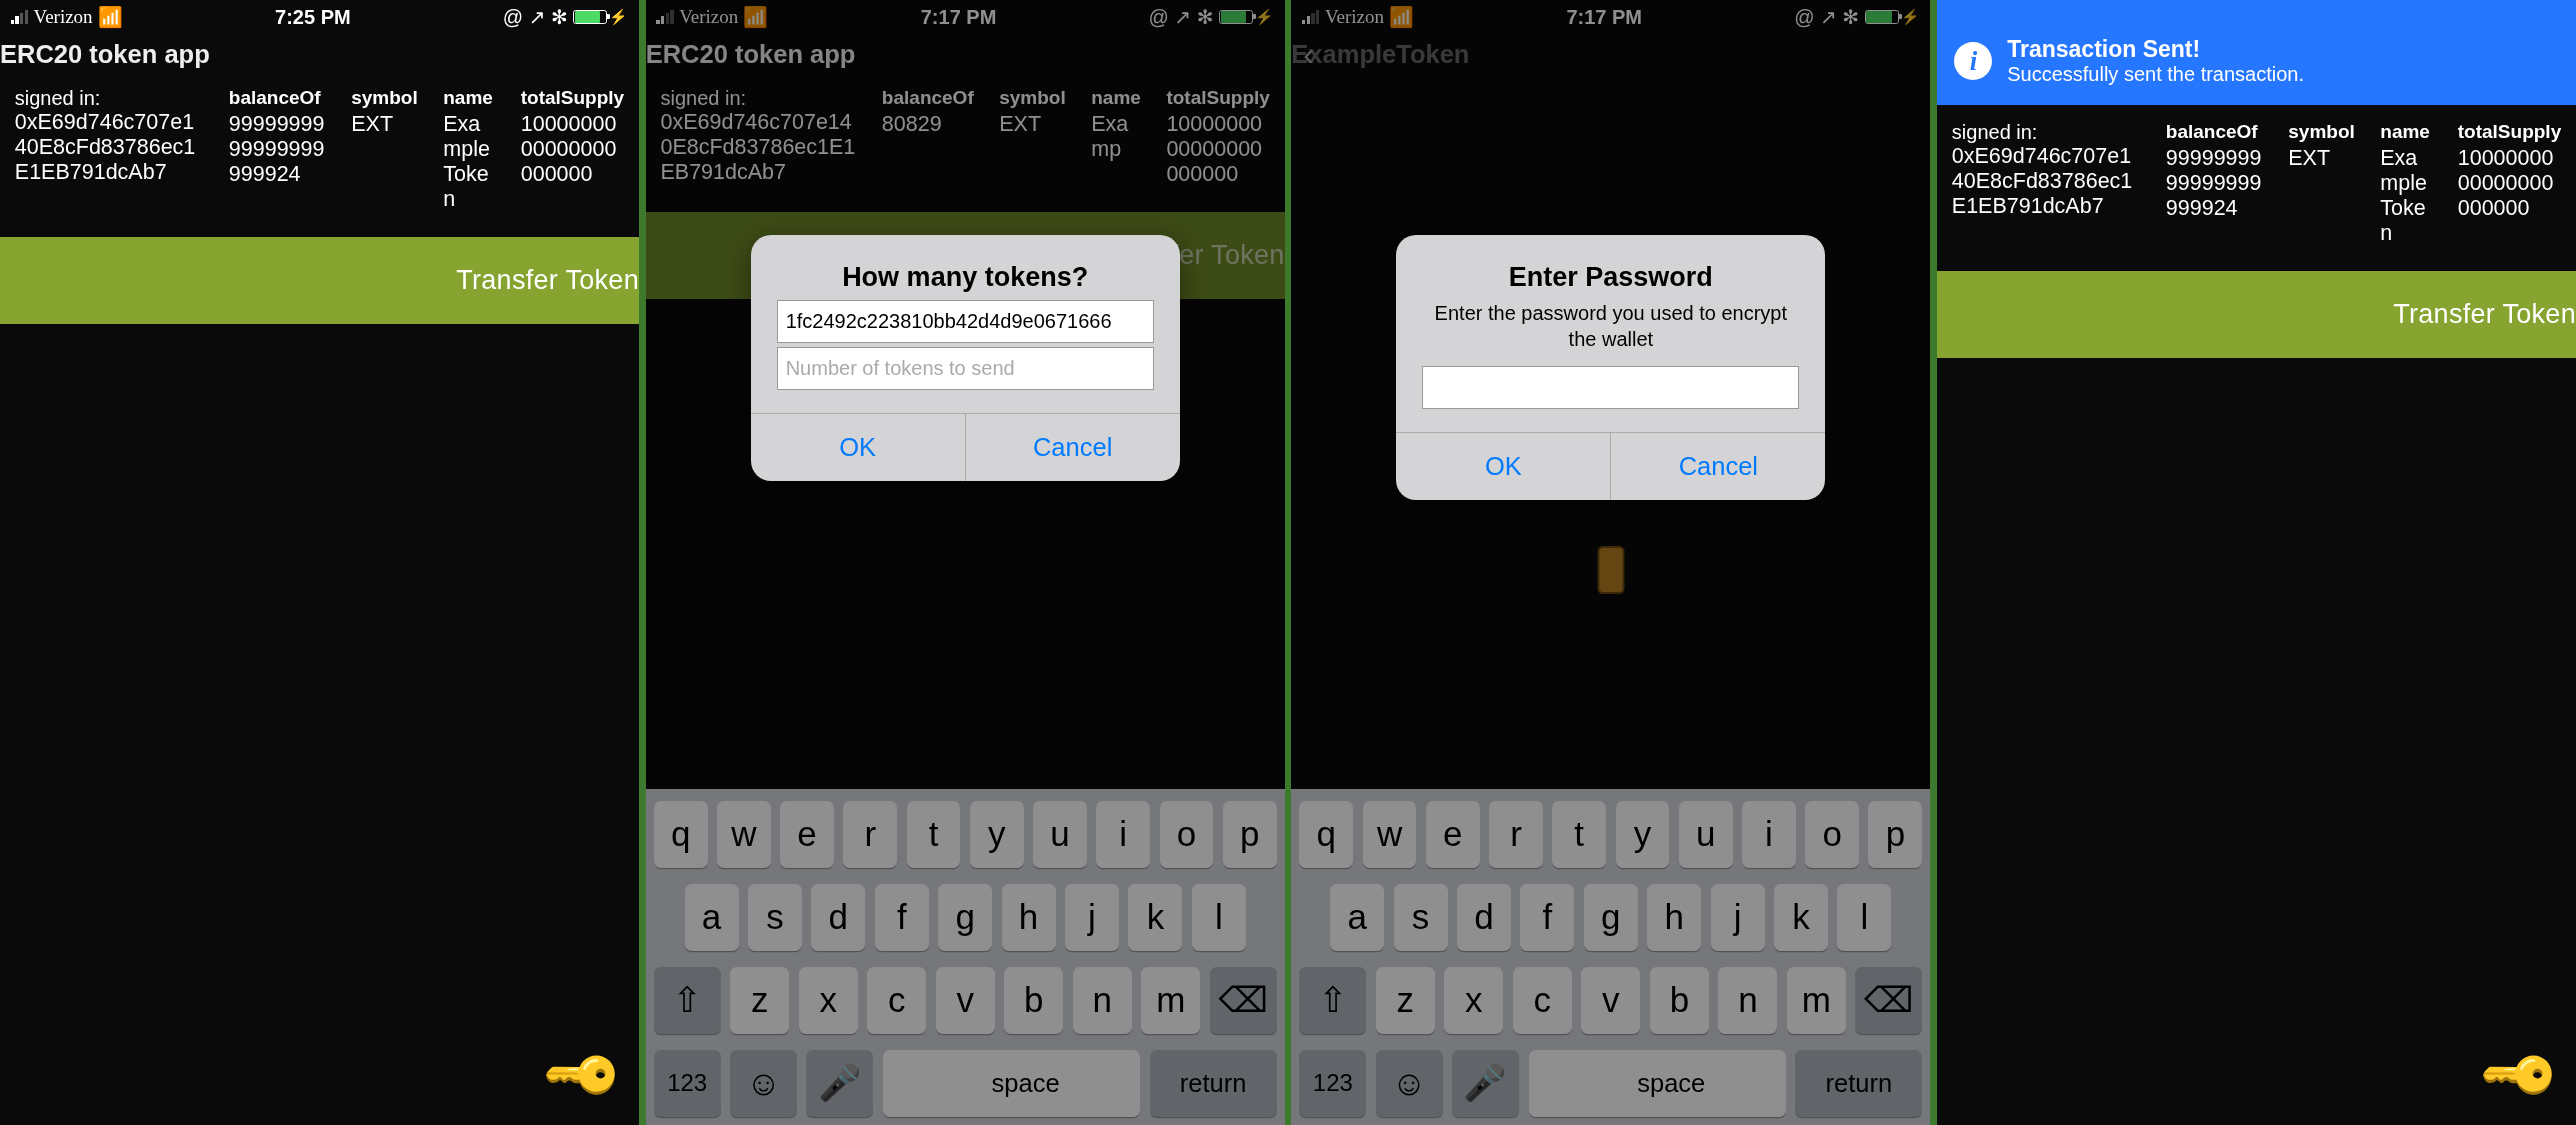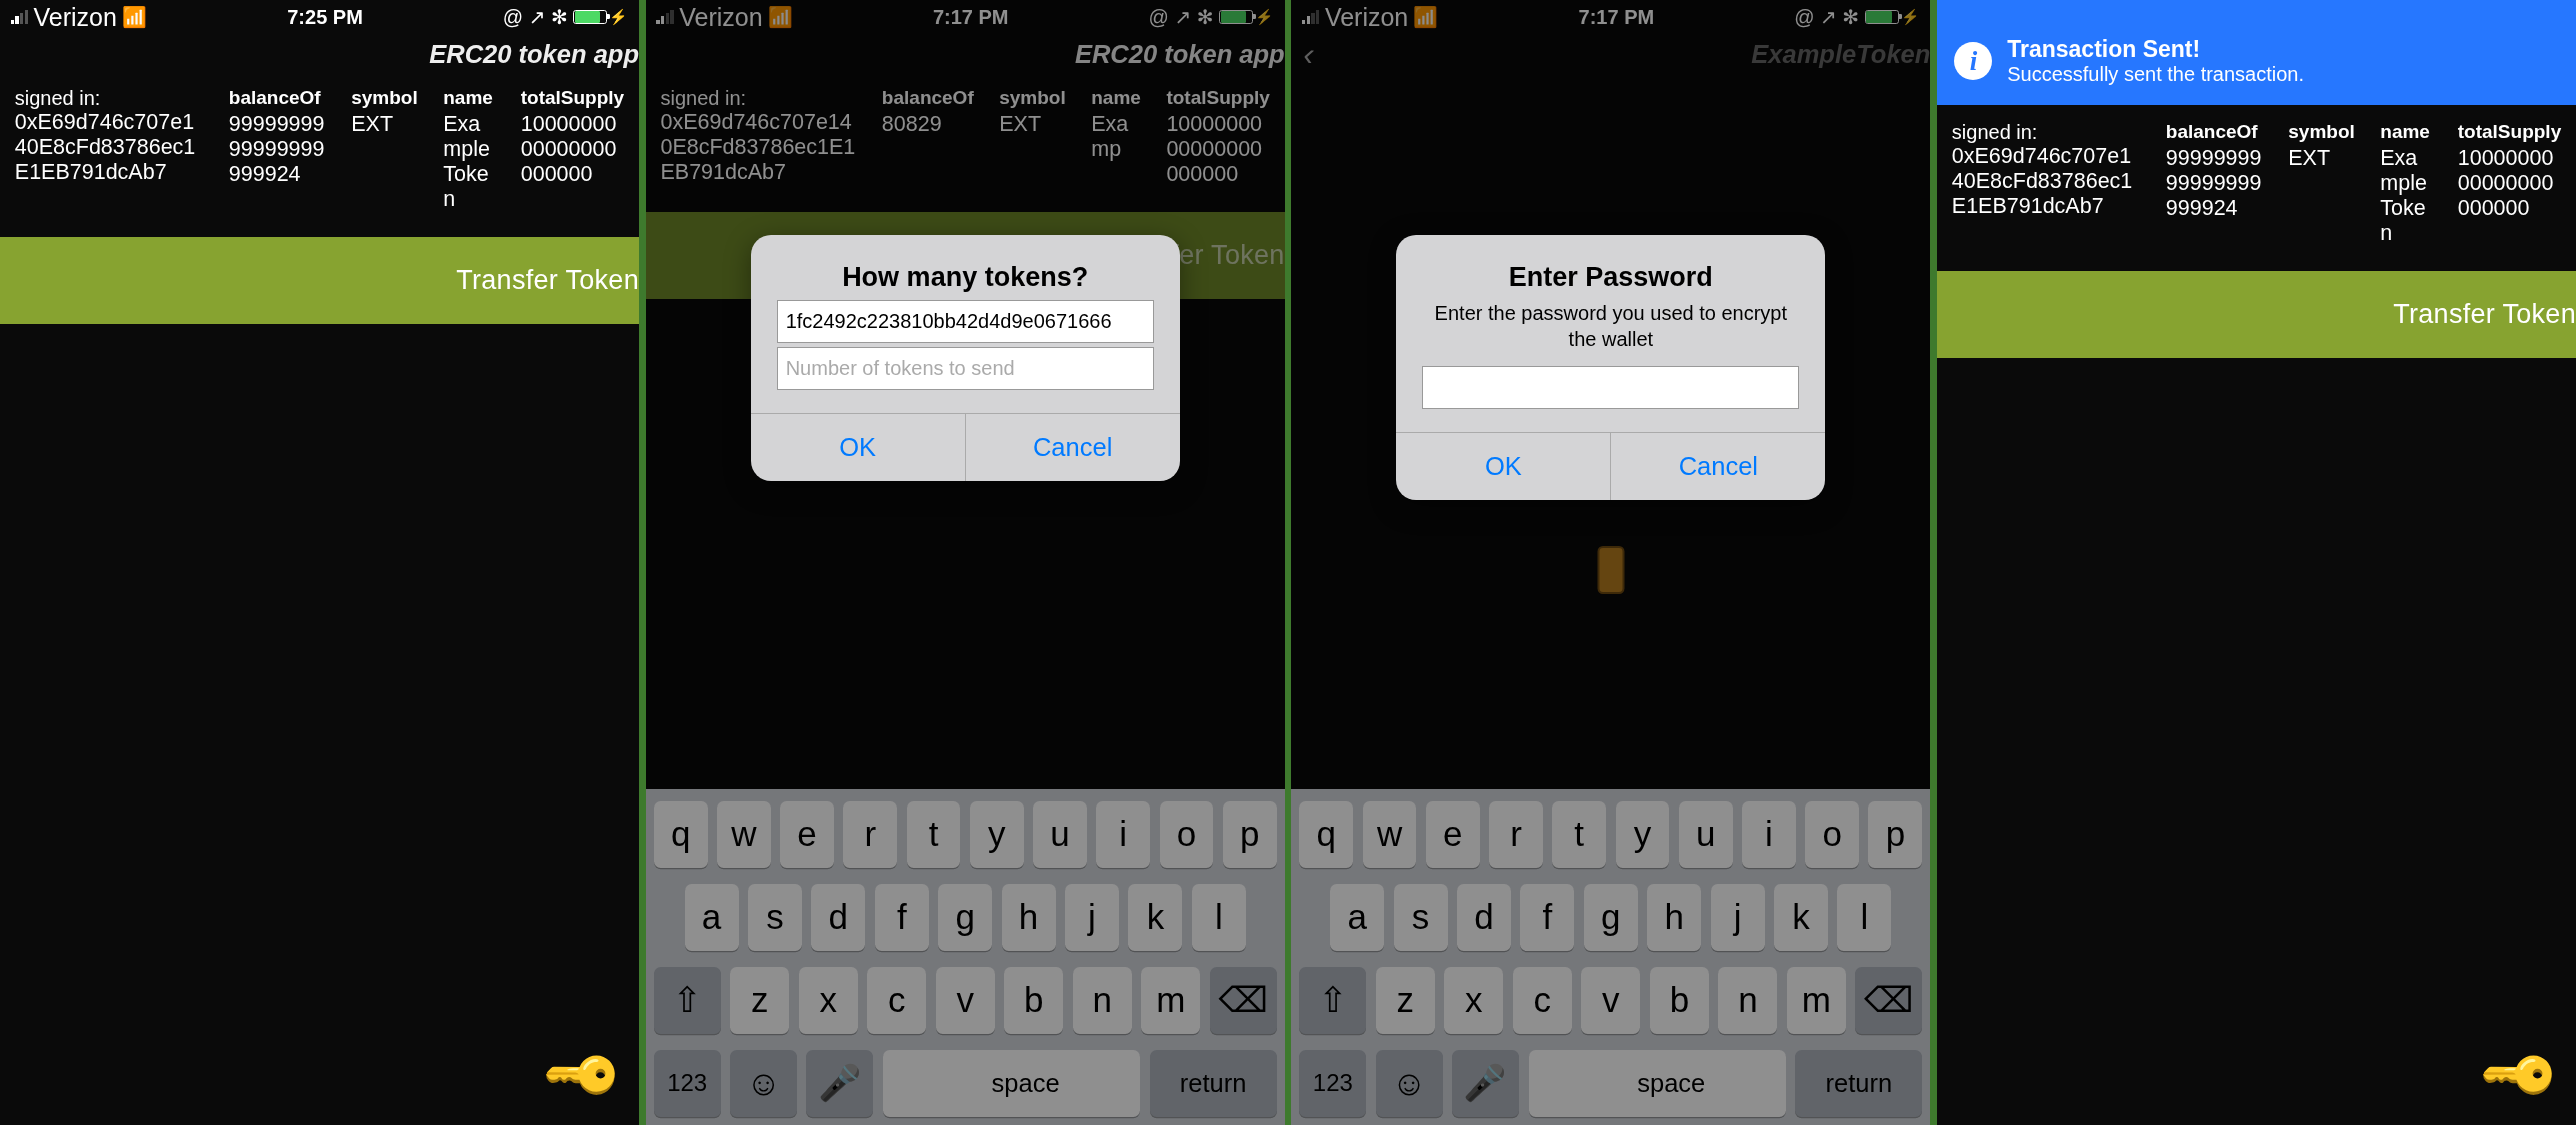--- a/index.html
+++ b/index.html
@@ -48,39 +48,38 @@
     color:#fff;
   }
   .status.blue{background:var(--ios-banner);}
   .status .left, .status .right{display:flex;align-items:center;gap:5.4px;}
   .sigbars{display:inline-flex;align-items:flex-end;gap:1.3px;height:14.8px;}
   .sigbars i{width:3.4px;background:#fff;display:block;}
   .sigbars i:nth-child(1){height:4.7px;}
   .sigbars i:nth-child(2){height:8px;}
   .sigbars i:nth-child(3){height:11.4px;background:#555;}
   .sigbars i:nth-child(4){height:14.8px;background:#555;}
-  .carrier{font-size:25px;}
+  .carrier{font-size:19px;font-family:Liberation Serif, serif;}
   .wifi{font-size:20px;}
   .time{font-weight:700;}
   .batt{display:inline-flex;align-items:center;gap:2.7px;}
   .batt-body{width:34px;height:14.8px;border:1.3px solid #fff;border-radius:2.7px;position:relative;}
   .batt-body::after{content:"";position:absolute;right:-4px;top:3.4px;width:2.7px;height:5.4px;background:#fff;border-radius:0 1.3px 1.3px 0;}
   .batt-fill{position:absolute;left:0.7px;top:0.7px;bottom:0.7px;width:80%;background:#4cd964;border-radius:1.3px;}
   .lightning{font-size:14.8px;}
   
   .nav{
     height:40px;
     display:flex;
     align-items:center;
-    justify-content:flex-end;
+    justify-content:flex-start;
     position:relative;
     font-size:25.5px;
     font-weight:700;
     color:#eee;
-    font-style:italic;
   }
   .nav.dim{color:#666;}
   .back-chevron{
     position:absolute;
     left:12px;
     font-size:32px;
     font-weight:300;
     color:#aaa;
   }
   

